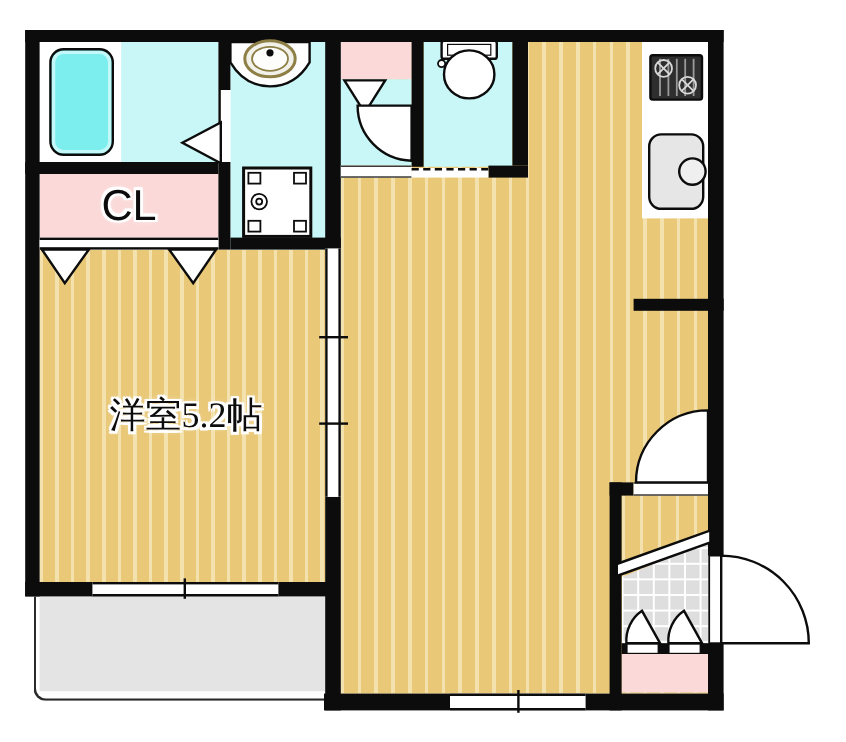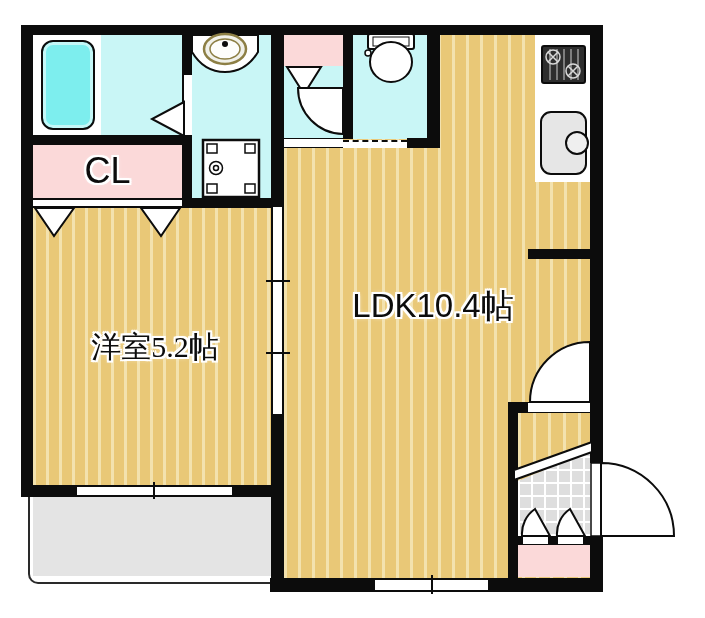--- a/index.html
+++ b/index.html
@@ -166,15 +166,14 @@
     </g>
 
     <g>
       <rect x="541" y="112" width="45" height="62" rx="10" fill="#e6e6e6" stroke="#0c0c0c" stroke-width="2"></rect>
       <circle cx="577" cy="143" r="11" fill="#efefef" stroke="#0c0c0c" stroke-width="2"></circle>
     </g>
   </svg>
 
   <div class="abs room-label lbl-cl" style="left:33px;top:151px;width:149px;">CL</div>
   <div class="abs room-label lbl-west" style="left:35px;top:330px;width:240px;font-family:Liberation Serif, serif;">洋室5.2帖</div>
-  <div class="abs room-label lbl-ldk" style="left:283px;top:287px;width:300px;">LDK10.4帖</div>
 
 </div>
 
 </body></html>

